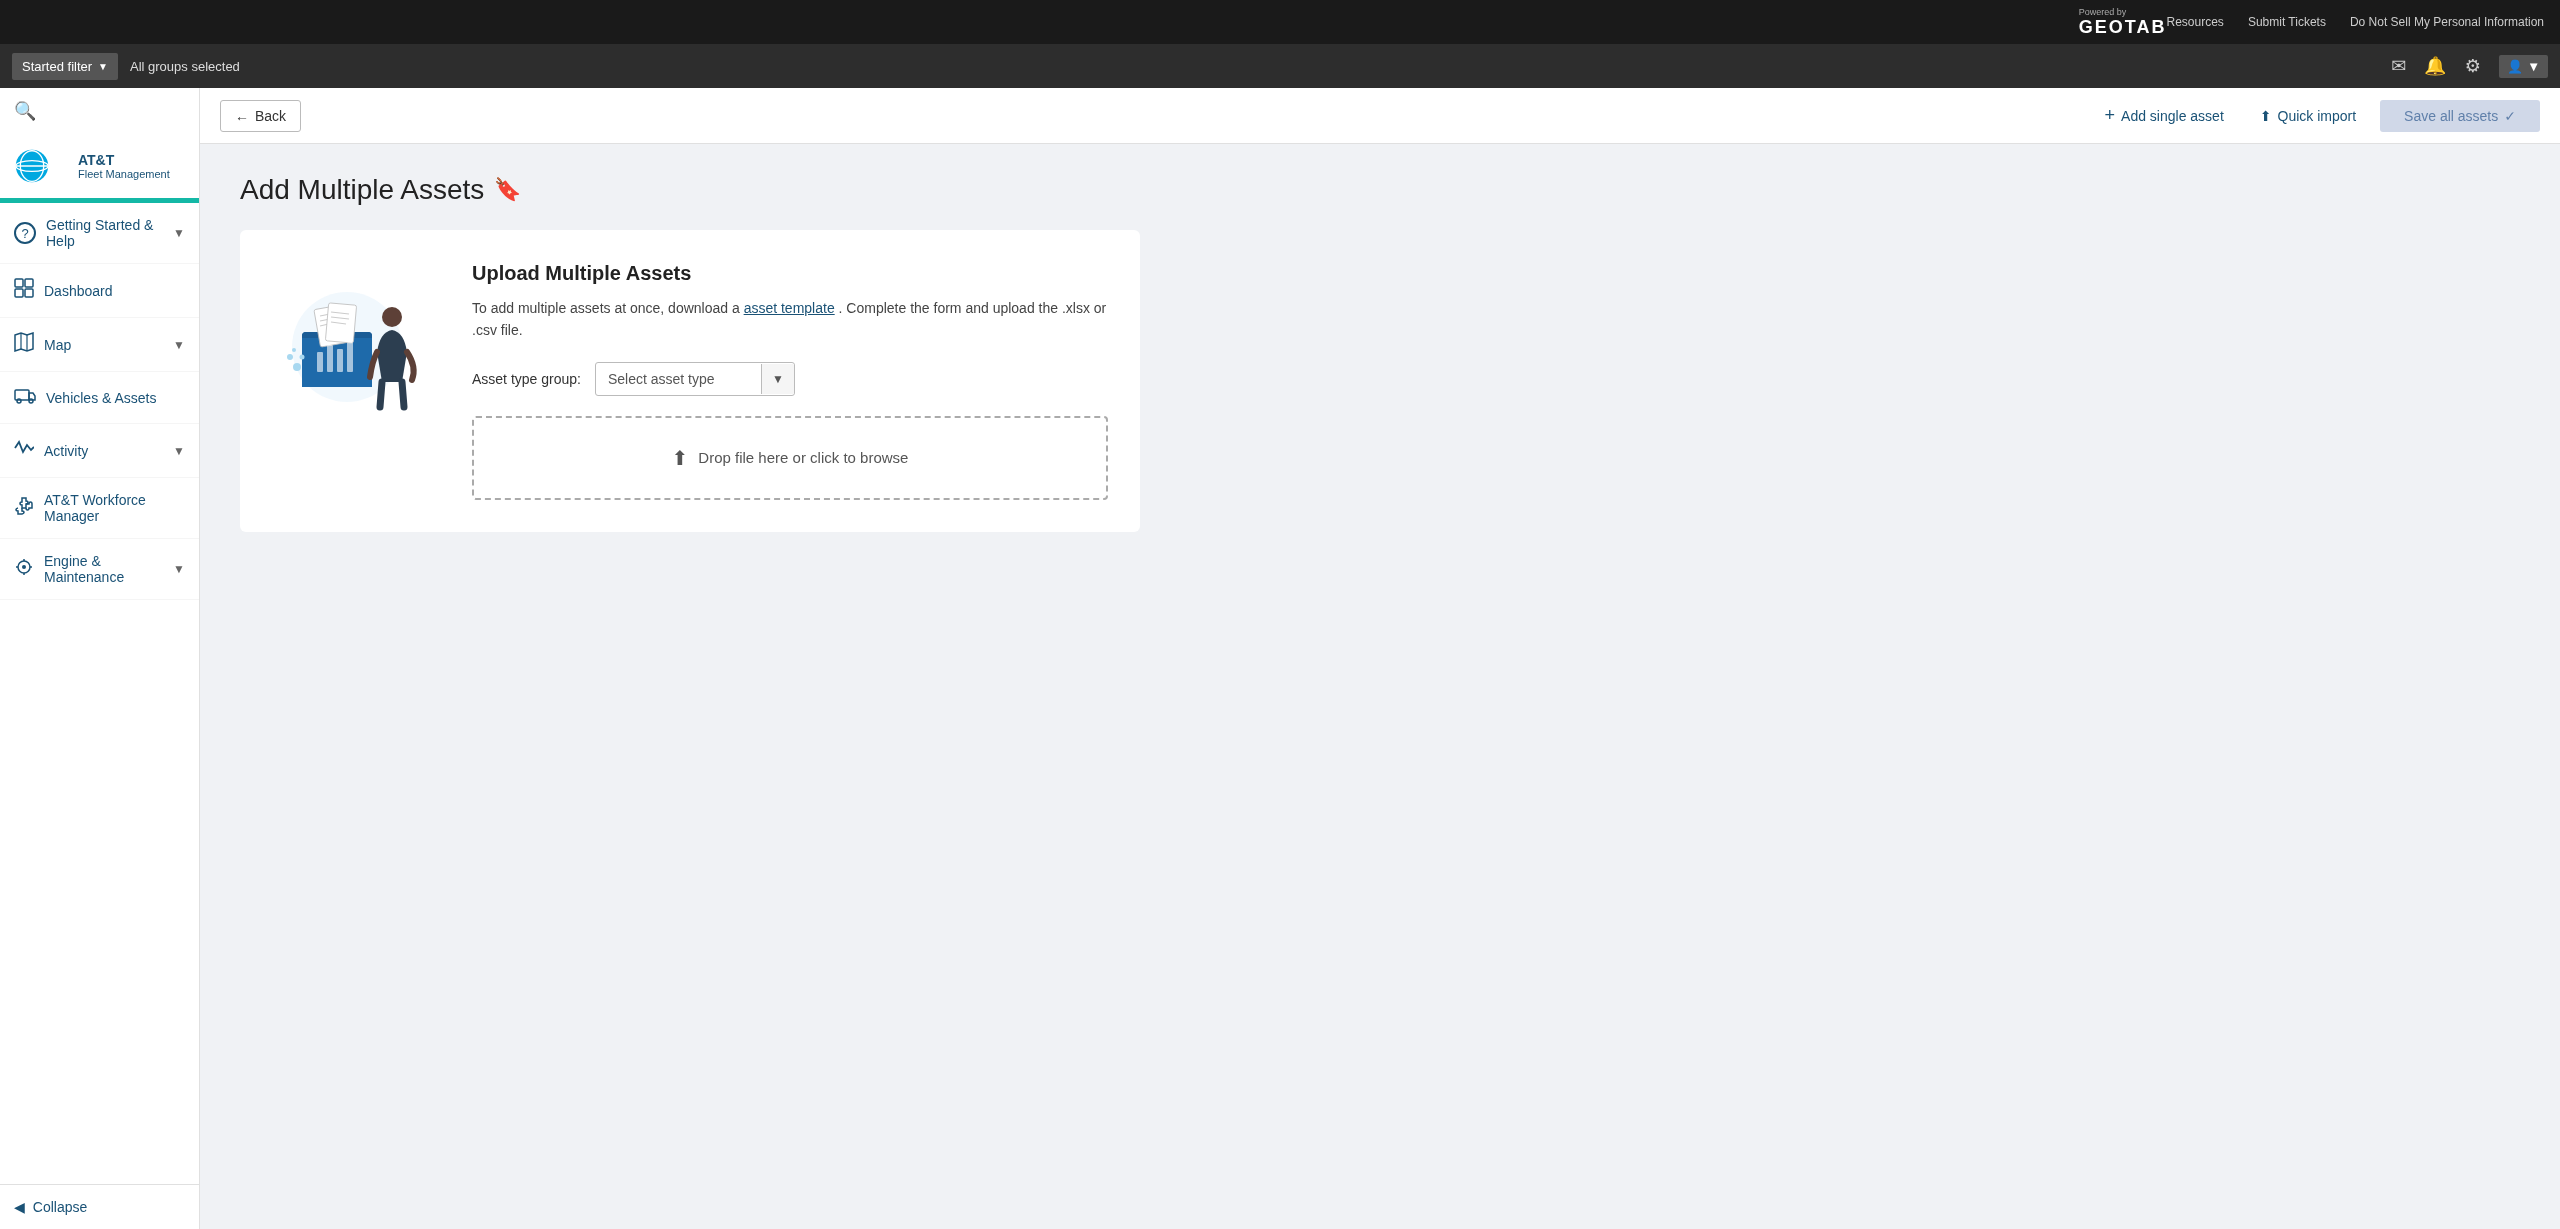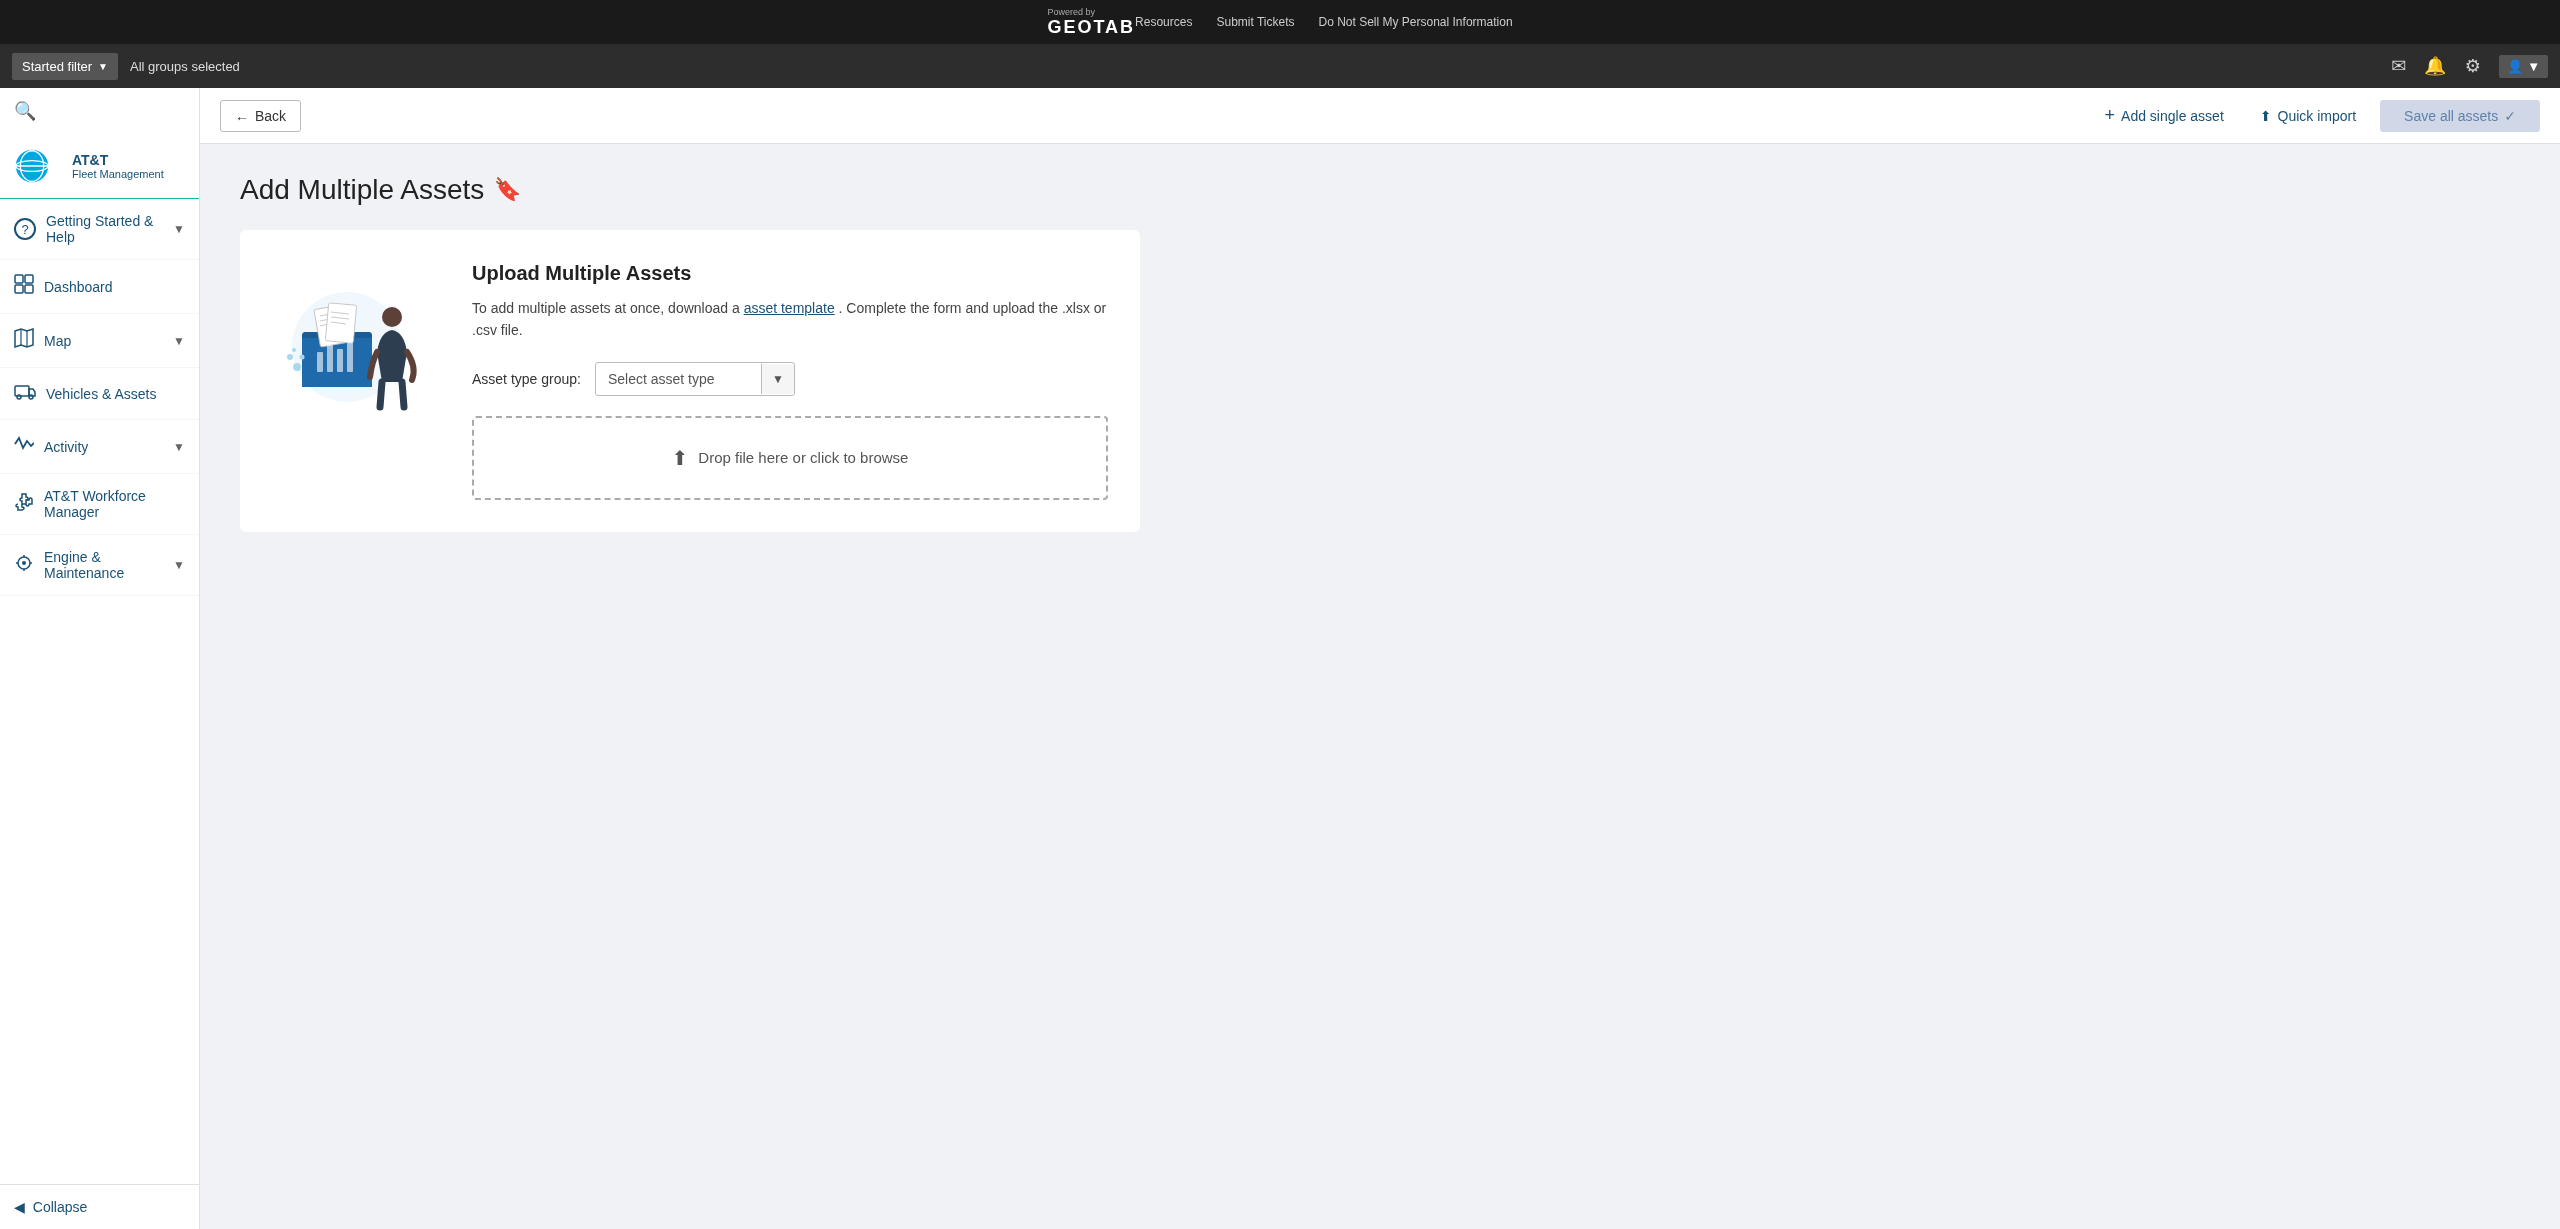--- a/index.html
+++ b/index.html
@@ -4,21 +4,21 @@
   <style>
     * { box-sizing: border-box; margin: 0; padding: 0; }
     body { font-family: 'Segoe UI', Arial, sans-serif; background: #f0f2f5; height: 100vh; overflow: hidden; }
 
     
     .top-nav {
       background: #1a1a1a;
       height: 44px;
       display: flex;
       align-items: center;
-      justify-content: center;
+      justify-content: flex-end;
       padding: 0 16px;
       color: white;
     }
     .top-nav-logo {
       display: flex;
       align-items: center;
       gap: 6px;
     }
     .top-nav-links {
       display: flex;
@@ -97,23 +97,23 @@
       background: white;
       border-right: 1px solid #e0e0e0;
       display: flex;
       flex-direction: column;
       overflow: hidden;
       flex-shrink: 0;
     }
     .sidebar-brand {
       display: flex;
       align-items: center;
-      gap: 22px;
+      gap: 28px;
       padding: 14px 14px;
-      border-bottom: 1px solid #14b8a6;
+      border-bottom: 5px solid #14b8a6;
     }
     .att-logo {
       width: 36px;
       height: 36px;
     }
     .search-icon-sidebar {
       padding: 12px 14px;
       color: #1a5276;
       font-size: 18px;
       cursor: pointer;

